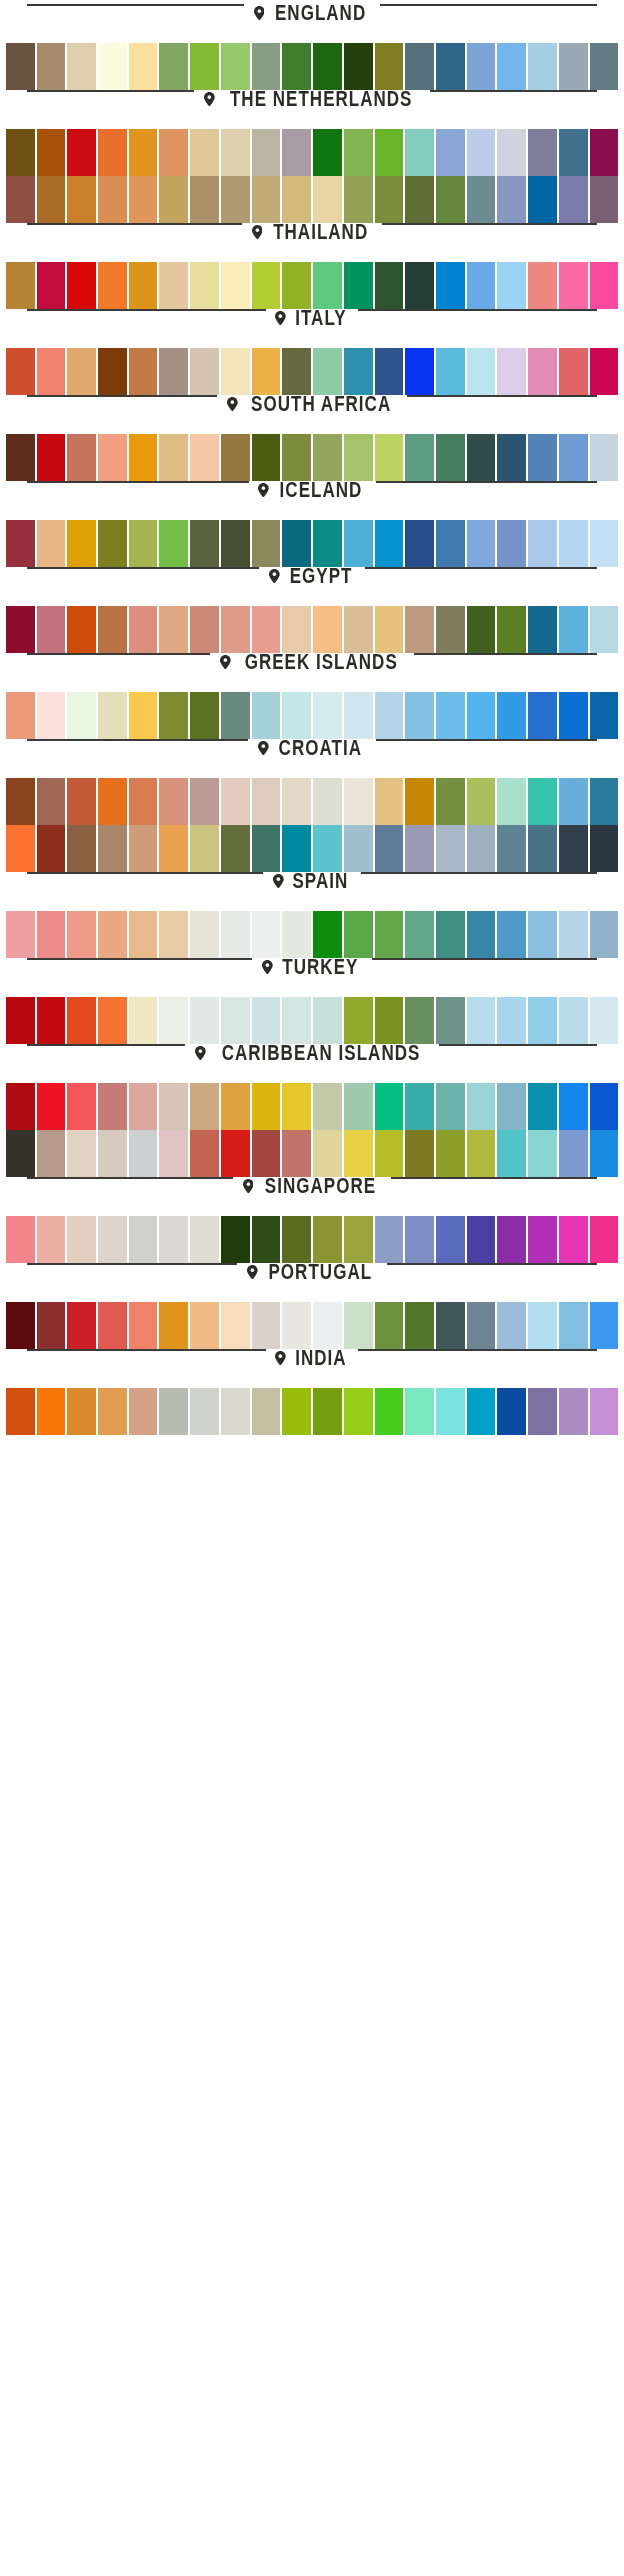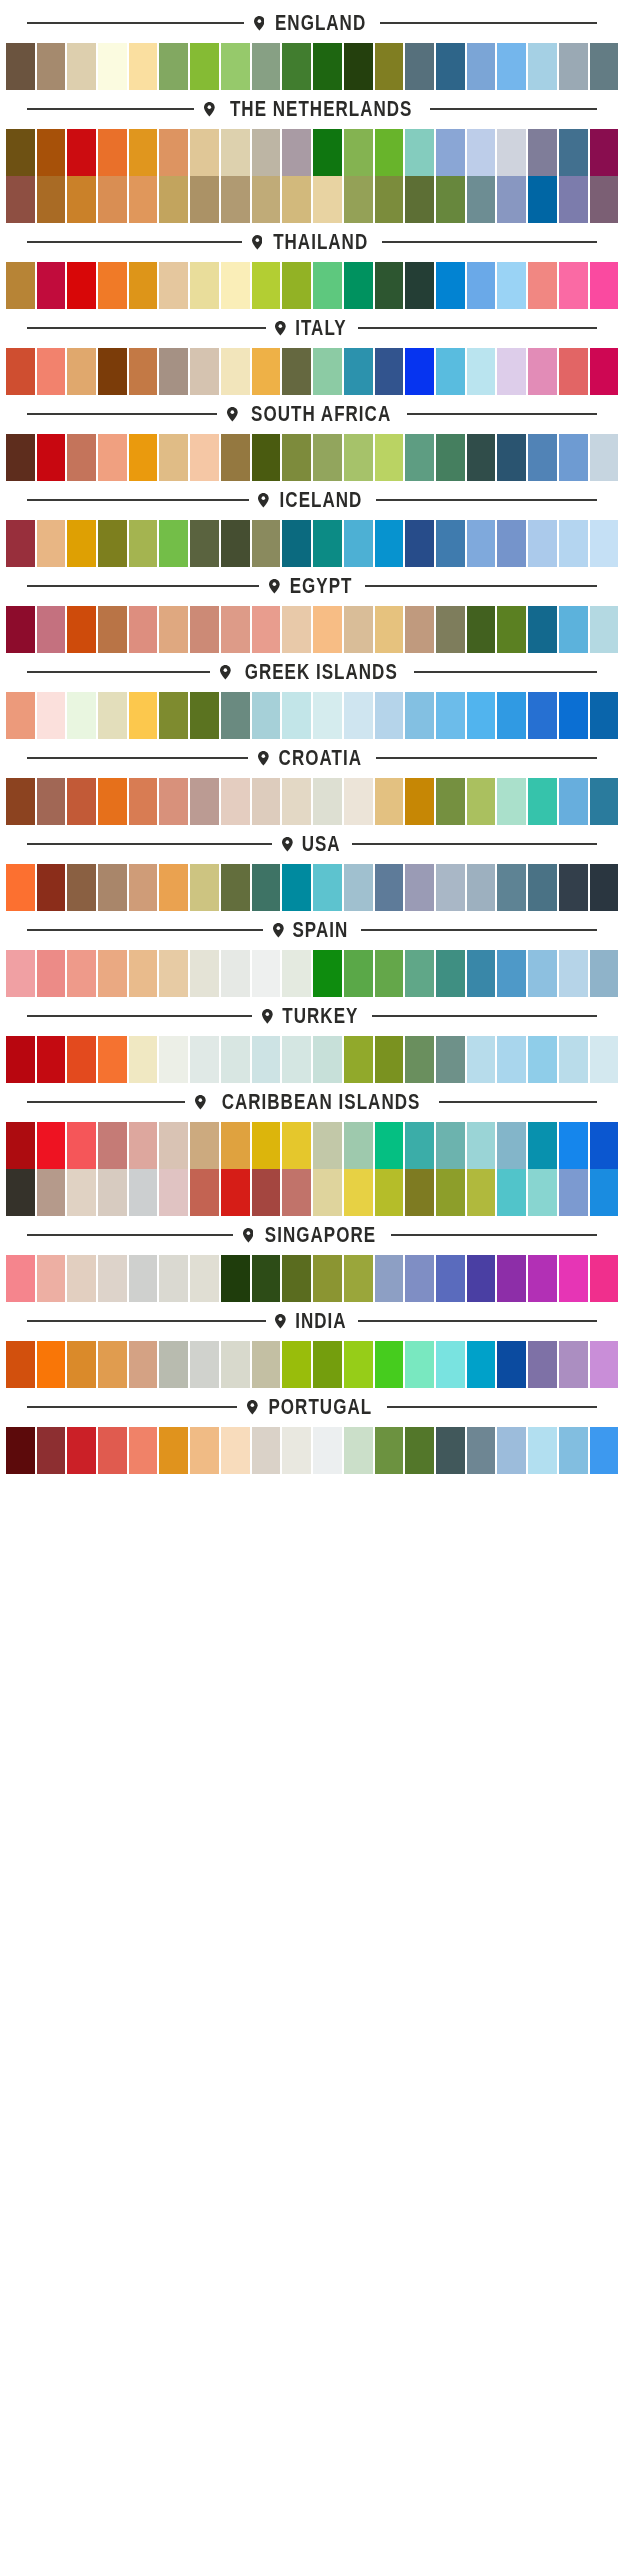--- a/index.html
+++ b/index.html
@@ -17,21 +17,21 @@
     display: flex;
     flex-direction: column;
   }
   .palette-section {
     display: flex;
     flex-direction: column;
     width: 624px;
   }
   .section-header {
     display: flex;
-    align-items: center;
+    align-items: flex-start;
     justify-content: center;
     height: 39px;
     padding: 0 27px;
     gap: 9.8px;
   }
   .rule {
     flex: 1 1 auto;
     height: 2px;
     background: #3a3a38;
     min-width: 19.5px;
@@ -439,33 +439,20 @@
         <div class="swatch" title="#759040" style="background: rgb(117, 144, 64);"></div>
         <div class="swatch" title="#aac05f" style="background: rgb(170, 192, 95);"></div>
         <div class="swatch" title="#aae0cb" style="background: rgb(170, 224, 203);"></div>
         <div class="swatch" title="#36c3ab" style="background: rgb(54, 195, 171);"></div>
         <div class="swatch" title="#67aedd" style="background: rgb(103, 174, 221);"></div>
         <div class="swatch" title="#2a7b9d" style="background: rgb(42, 123, 157);"></div>
       </div>
   </div>
 
   <div class="palette-section">
-    <div class="section-header">
-      <div class="rule"></div>
-      <div class="header-label">
-        <span class="pin-icon">
-          <svg viewBox="0 0 11 15" width="10.7" height="14.6" xmlns="http://www.w3.org/2000/svg">
-            <path d="M5.5 0C2.46 0 0 2.46 0 5.5C0 9.2 5.5 15 5.5 15C5.5 15 11 9.2 11 5.5C11 2.46 8.54 0 5.5 0Z" fill="#2b2b29"></path>
-            <circle cx="5.5" cy="5.3" r="1.85" fill="#ffffff"></circle>
-          </svg>
-        </span>
-        <span class="country-name">USA</span>
-      </div>
-      <div class="rule"></div>
-    </div>
     <div class="swatch-row">
         <div class="swatch" title="#fc7030" style="background: rgb(252, 112, 48);"></div>
         <div class="swatch" title="#8b2d1a" style="background: rgb(139, 45, 26);"></div>
         <div class="swatch" title="#8a6042" style="background: rgb(138, 96, 66);"></div>
         <div class="swatch" title="#a9866a" style="background: rgb(169, 134, 106);"></div>
         <div class="swatch" title="#cf9c78" style="background: rgb(207, 156, 120);"></div>
         <div class="swatch" title="#eaa250" style="background: rgb(234, 162, 80);"></div>
         <div class="swatch" title="#cdc481" style="background: rgb(205, 196, 129);"></div>
         <div class="swatch" title="#636e3d" style="background: rgb(99, 110, 61);"></div>
         <div class="swatch" title="#3e7365" style="background: rgb(62, 115, 101);"></div>
@@ -663,20 +650,58 @@
   <div class="palette-section">
     <div class="section-header">
       <div class="rule"></div>
       <div class="header-label">
         <span class="pin-icon">
           <svg viewBox="0 0 11 15" width="10.7" height="14.6" xmlns="http://www.w3.org/2000/svg">
             <path d="M5.5 0C2.46 0 0 2.46 0 5.5C0 9.2 5.5 15 5.5 15C5.5 15 11 9.2 11 5.5C11 2.46 8.54 0 5.5 0Z" fill="#2b2b29"></path>
             <circle cx="5.5" cy="5.3" r="1.85" fill="#ffffff"></circle>
           </svg>
         </span>
+        <span class="country-name">PORTUGAL</span>
+      </div>
+      <div class="rule"></div>
+    </div>
+    <div class="swatch-row">
+        <div class="swatch" title="#5c0a0b" style="background: rgb(92, 10, 11);"></div>
+        <div class="swatch" title="#8d2f31" style="background: rgb(141, 47, 49);"></div>
+        <div class="swatch" title="#cb2027" style="background: rgb(203, 32, 39);"></div>
+        <div class="swatch" title="#e05b4f" style="background: rgb(224, 91, 79);"></div>
+        <div class="swatch" title="#f08268" style="background: rgb(240, 130, 104);"></div>
+        <div class="swatch" title="#e0931d" style="background: rgb(224, 147, 29);"></div>
+        <div class="swatch" title="#f0bb85" style="background: rgb(240, 187, 133);"></div>
+        <div class="swatch" title="#f8dcbc" style="background: rgb(248, 220, 188);"></div>
+        <div class="swatch" title="#dad2c8" style="background: rgb(218, 210, 200);"></div>
+        <div class="swatch" title="#e9e8e0" style="background: rgb(233, 232, 224);"></div>
+        <div class="swatch" title="#eceff0" style="background: rgb(236, 239, 240);"></div>
+        <div class="swatch" title="#cbdfc9" style="background: rgb(203, 223, 201);"></div>
+        <div class="swatch" title="#6c9240" style="background: rgb(108, 146, 64);"></div>
+        <div class="swatch" title="#53772a" style="background: rgb(83, 119, 42);"></div>
+        <div class="swatch" title="#41585b" style="background: rgb(65, 88, 91);"></div>
+        <div class="swatch" title="#6e8693" style="background: rgb(110, 134, 147);"></div>
+        <div class="swatch" title="#9cbcdb" style="background: rgb(156, 188, 219);"></div>
+        <div class="swatch" title="#b2dff0" style="background: rgb(178, 223, 240);"></div>
+        <div class="swatch" title="#82bee0" style="background: rgb(130, 190, 224);"></div>
+        <div class="swatch" title="#3d99ef" style="background: rgb(61, 153, 239);"></div>
+      </div>
+  </div>
+
+  <div class="palette-section">
+    <div class="section-header">
+      <div class="rule"></div>
+      <div class="header-label">
+        <span class="pin-icon">
+          <svg viewBox="0 0 11 15" width="10.7" height="14.6" xmlns="http://www.w3.org/2000/svg">
+            <path d="M5.5 0C2.46 0 0 2.46 0 5.5C0 9.2 5.5 15 5.5 15C5.5 15 11 9.2 11 5.5C11 2.46 8.54 0 5.5 0Z" fill="#2b2b29"></path>
+            <circle cx="5.5" cy="5.3" r="1.85" fill="#ffffff"></circle>
+          </svg>
+        </span>
         <span class="country-name">INDIA</span>
       </div>
       <div class="rule"></div>
     </div>
     <div class="swatch-row">
         <div class="swatch" title="#d2500d" style="background: rgb(210, 80, 13);"></div>
         <div class="swatch" title="#f97607" style="background: rgb(249, 118, 7);"></div>
         <div class="swatch" title="#da8a2a" style="background: rgb(218, 138, 42);"></div>
         <div class="swatch" title="#e09c4f" style="background: rgb(224, 156, 79);"></div>
         <div class="swatch" title="#d4a284" style="background: rgb(212, 162, 132);"></div>
@@ -690,52 +715,14 @@
         <div class="swatch" title="#46cc1e" style="background: rgb(70, 204, 30);"></div>
         <div class="swatch" title="#79e8c0" style="background: rgb(121, 232, 192);"></div>
         <div class="swatch" title="#79e3e0" style="background: rgb(121, 227, 224);"></div>
         <div class="swatch" title="#00a1c9" style="background: rgb(0, 161, 201);"></div>
         <div class="swatch" title="#0b4ba0" style="background: rgb(11, 75, 160);"></div>
         <div class="swatch" title="#7e71a6" style="background: rgb(126, 113, 166);"></div>
         <div class="swatch" title="#ab8ec1" style="background: rgb(171, 142, 193);"></div>
         <div class="swatch" title="#c98ed8" style="background: rgb(201, 142, 216);"></div>
       </div>
   </div>
-
-  <div class="palette-section">
-    <div class="section-header">
-      <div class="rule"></div>
-      <div class="header-label">
-        <span class="pin-icon">
-          <svg viewBox="0 0 11 15" width="10.7" height="14.6" xmlns="http://www.w3.org/2000/svg">
-            <path d="M5.5 0C2.46 0 0 2.46 0 5.5C0 9.2 5.5 15 5.5 15C5.5 15 11 9.2 11 5.5C11 2.46 8.54 0 5.5 0Z" fill="#2b2b29"></path>
-            <circle cx="5.5" cy="5.3" r="1.85" fill="#ffffff"></circle>
-          </svg>
-        </span>
-        <span class="country-name">PORTUGAL</span>
-      </div>
-      <div class="rule"></div>
-    </div>
-    <div class="swatch-row">
-        <div class="swatch" title="#5c0a0b" style="background: rgb(92, 10, 11);"></div>
-        <div class="swatch" title="#8d2f31" style="background: rgb(141, 47, 49);"></div>
-        <div class="swatch" title="#cb2027" style="background: rgb(203, 32, 39);"></div>
-        <div class="swatch" title="#e05b4f" style="background: rgb(224, 91, 79);"></div>
-        <div class="swatch" title="#f08268" style="background: rgb(240, 130, 104);"></div>
-        <div class="swatch" title="#e0931d" style="background: rgb(224, 147, 29);"></div>
-        <div class="swatch" title="#f0bb85" style="background: rgb(240, 187, 133);"></div>
-        <div class="swatch" title="#f8dcbc" style="background: rgb(248, 220, 188);"></div>
-        <div class="swatch" title="#dad2c8" style="background: rgb(218, 210, 200);"></div>
-        <div class="swatch" title="#e9e8e0" style="background: rgb(233, 232, 224);"></div>
-        <div class="swatch" title="#eceff0" style="background: rgb(236, 239, 240);"></div>
-        <div class="swatch" title="#cbdfc9" style="background: rgb(203, 223, 201);"></div>
-        <div class="swatch" title="#6c9240" style="background: rgb(108, 146, 64);"></div>
-        <div class="swatch" title="#53772a" style="background: rgb(83, 119, 42);"></div>
-        <div class="swatch" title="#41585b" style="background: rgb(65, 88, 91);"></div>
-        <div class="swatch" title="#6e8693" style="background: rgb(110, 134, 147);"></div>
-        <div class="swatch" title="#9cbcdb" style="background: rgb(156, 188, 219);"></div>
-        <div class="swatch" title="#b2dff0" style="background: rgb(178, 223, 240);"></div>
-        <div class="swatch" title="#82bee0" style="background: rgb(130, 190, 224);"></div>
-        <div class="swatch" title="#3d99ef" style="background: rgb(61, 153, 239);"></div>
-      </div>
-  </div>
 </div>
 
 
 </body></html>

